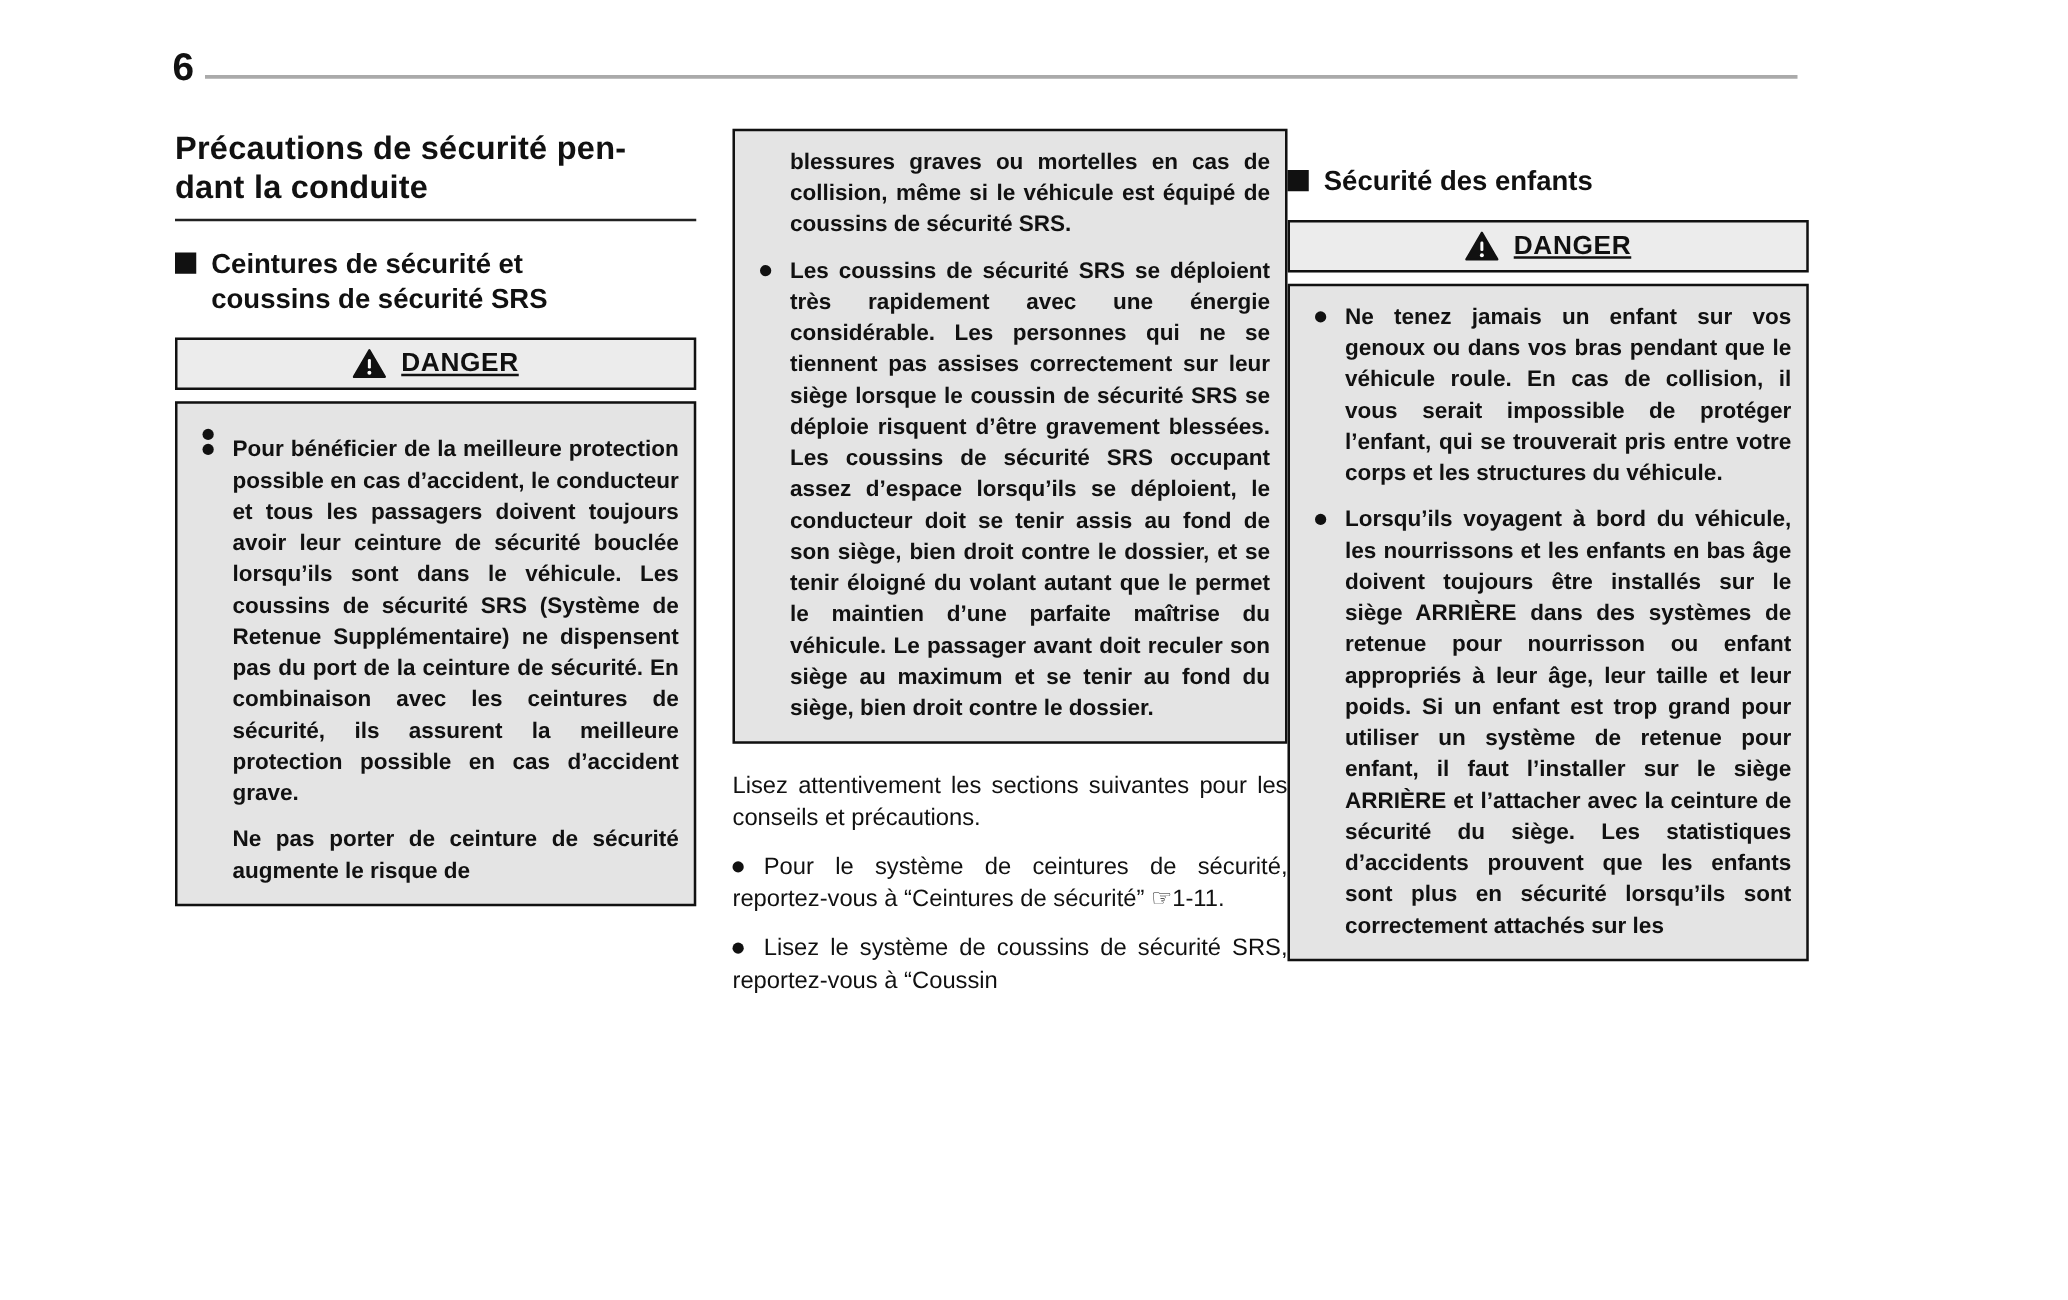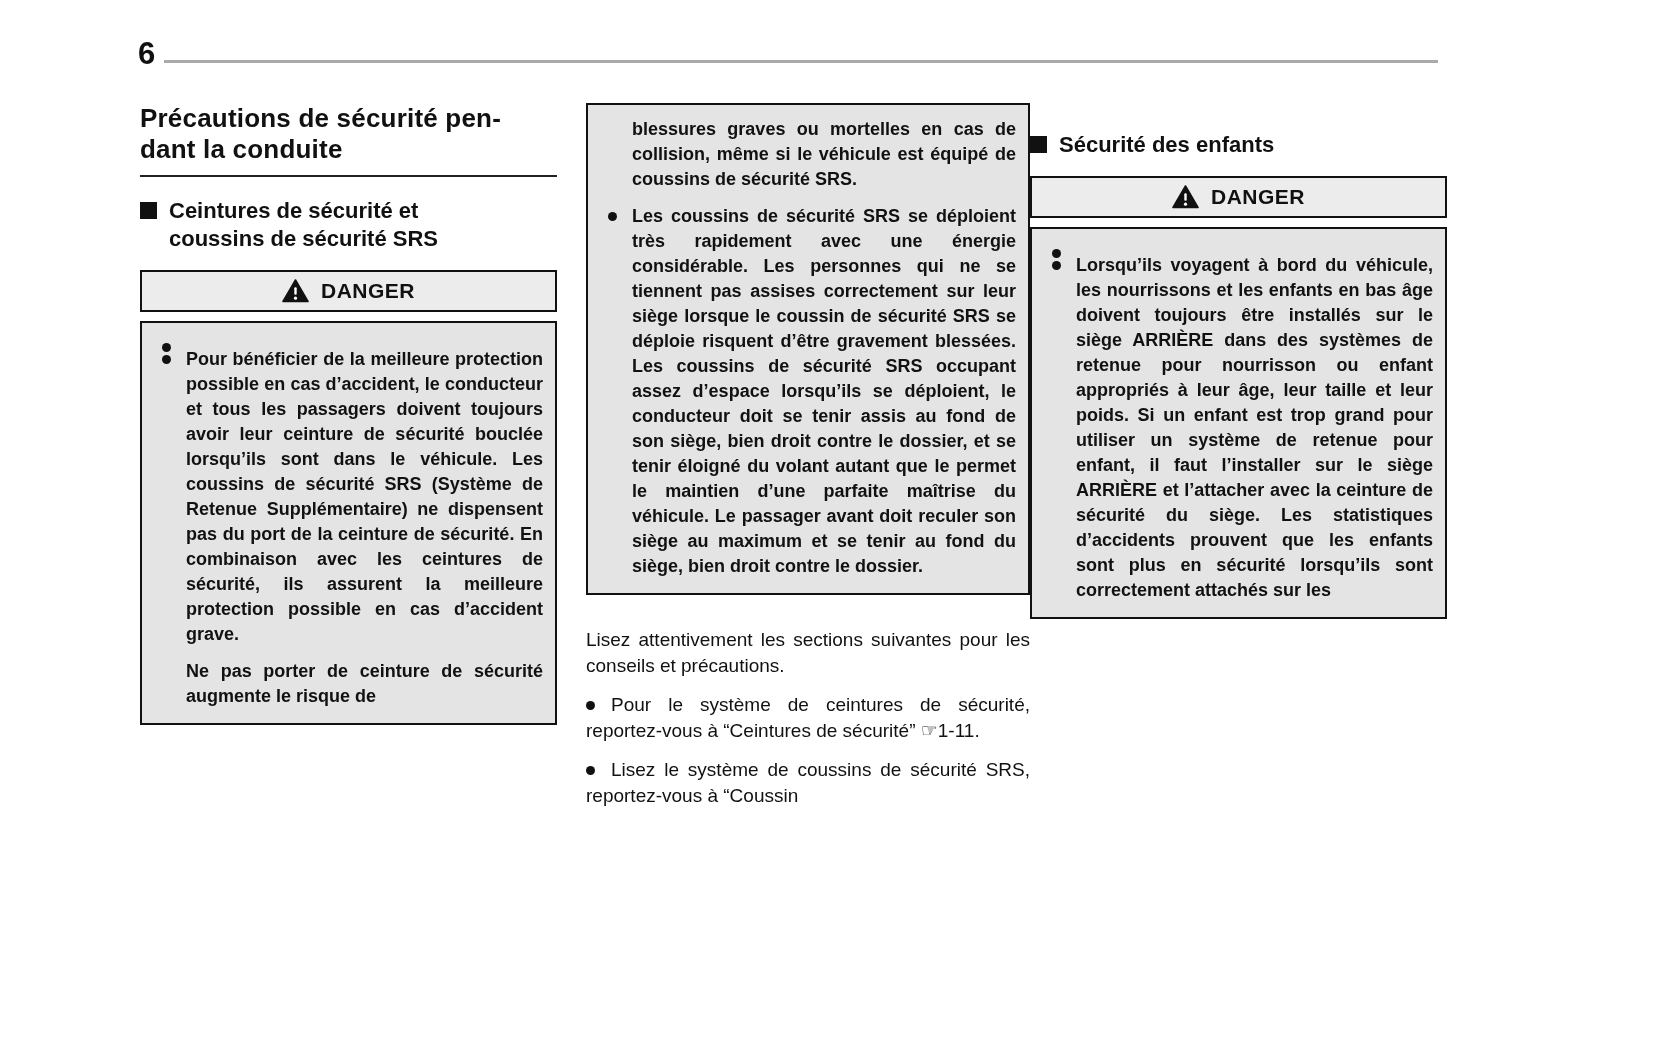--- a/index.html
+++ b/index.html
@@ -32,36 +32,36 @@
   .sec { display: flex; gap: 12px; font-size: 22px; font-weight: bold; line-height: 28px; margin-bottom: 17px; }
   .sec .sq { flex: none; width: 17px; height: 17px; background: #111; margin-top: 5px; }
   .sec .sec-text { white-space: pre-line; }
 
   
   .dhead {
     border: 2px solid #111; background: #ececec; height: 42px;
     display: flex; align-items: center; justify-content: center; gap: 12px;
     margin-bottom: 9px;
   }
-  .dhead .dlabel { font-size: 21px; font-weight: bold; letter-spacing: 0.5px; }
+  .dhead .dlabel { font-size: 21px; font-weight: bold; letter-spacing: 0.5px; text-decoration: underline; }
   .warn-tri { width: 27px; height: 24px; display: block; }
 
   
   .wbox { border: 2px solid #111; background: #e4e4e4; padding: 12px 12px 14px 12px; }
   .witem {
     position: relative; padding-left: 32px;
     font-size: 18px; font-weight: bold; line-height: 25px;
     text-align: justify; margin-bottom: 12px;
   }
   .witem:last-child { margin-bottom: 0; }
   .witem .dot { position: absolute; left: 8px; top: 8px; width: 9px; height: 9px; border-radius: 50%; background: #111; }
 
   
   .ptext { font-size: 19px; line-height: 26px; text-align: justify; }
-  .c2 .intro { margin-top: 32px; }
+  .c2 .intro { margin-top: 21px; }
   .ref { font-size: 19px; line-height: 26px; text-align: justify; margin-top: 13px; }
   .ib { display: inline-block; width: 9px; height: 9px; border-radius: 50%; background: #111; margin-right: 16px; vertical-align: 1px; }
 
   .c3 .cont { margin-top: 1px; }
   .c3 .sec { margin-top: 28px; }
 </style>
 </head>
 <body>
 
 <div class="page">
@@ -135,20 +135,21 @@
         <path d="M13.5 1 L26 22.5 L1 22.5 Z" fill="#111" stroke="#111" stroke-width="1.6" stroke-linejoin="round"></path>
         <rect x="12.3" y="8.2" width="2.4" height="7.6" rx="1.1" fill="#fff"></rect>
         <circle cx="13.5" cy="19.2" r="1.6" fill="#fff"></circle>
       </svg>
       <span class="dlabel">DANGER</span>
     </div>
 
     <div class="wbox">
       <div class="witem">
         <span class="dot"></span>
+        <span class="wtext">Ne tenez jamais un enfant sur vos genoux ou dans vos bras pendant que le véhicule roule. En cas de collision, il vous serait impossible de protéger l’enfant, qui se trouverait pris entre votre corps et les structures du véhicule.</span>
       </div>
       <div class="witem">
         <span class="dot"></span>
         <span class="wtext">Lorsqu’ils voyagent à bord du véhicule, les nourrissons et les enfants en bas âge doivent toujours être installés sur le siège ARRIÈRE dans des systèmes de retenue pour nourrisson ou enfant appropriés à leur âge, leur taille et leur poids. Si un enfant est trop grand pour utiliser un système de retenue pour enfant, il faut l’installer sur le siège ARRIÈRE et l’attacher avec la ceinture de sécurité du siège. Les statistiques d’accidents prouvent que les enfants sont plus en sécurité lorsqu’ils sont correctement attachés sur les</span>
       </div>
     </div>
   </section>
 
 </div>
 

